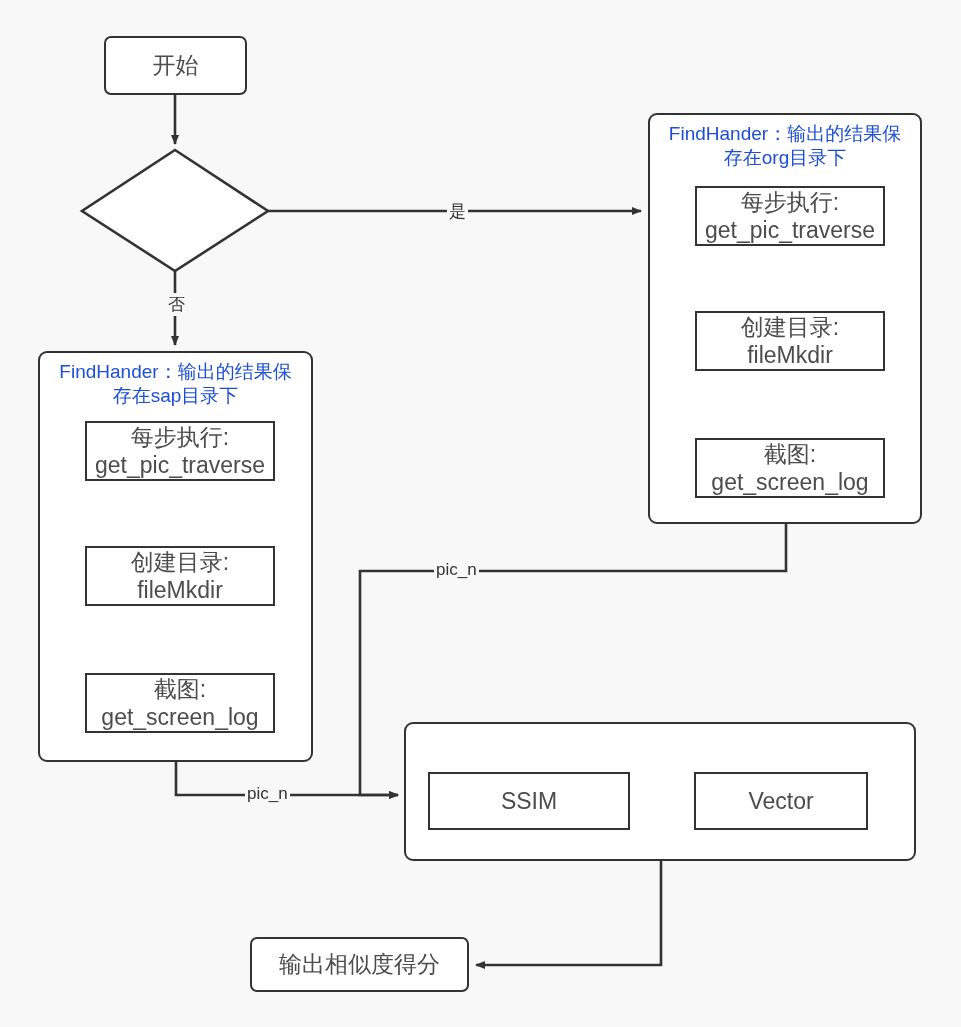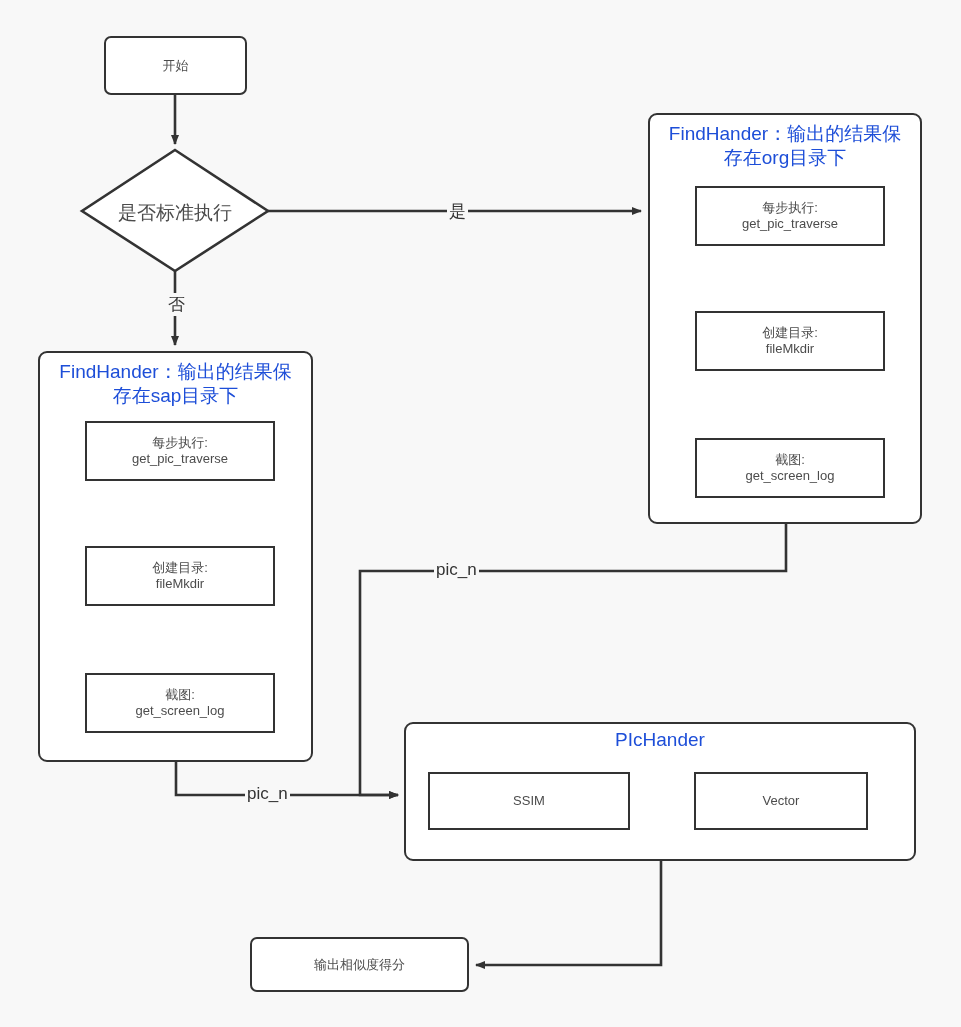--- a/index.html
+++ b/index.html
@@ -25,21 +25,21 @@
   .node {
     position: absolute;
     box-sizing: border-box;
     background: #ffffff;
     border: 2.2px solid #333333;
     display: flex;
     align-items: center;
     justify-content: center;
     text-align: center;
     color: #4c4c4c;
-    font-size: 13px;
+    font-size: 23px;
     line-height: 1.22;
     white-space: pre-line;
     z-index: 3;
   }
   .rounded {
     border-radius: 7px;
   }
   .container-box {
     position: absolute;
     box-sizing: border-box;
@@ -105,21 +105,20 @@
 
     <path d="M661,861 L661,965 L476,965" stroke="#333333" stroke-width="2.6" fill="none" marker-end="url(#arrow)"></path>
 
     <polygon points="175,150 268,211 175,271 82,211" fill="#ffffff" stroke="#333333" stroke-width="2.6"></polygon>
   </svg>
 
   <div class="node rounded" style="left:104px; top:36px; width:143px; height:59px;">
     <span>开始</span>
   </div>
 
-  <div class="diamond-label" style="left:82px; top:200px; width:186px;">是否标准执行</div>
 
   <div class="container-box" style="left:648px; top:113px; width:274px; height:411px;"></div>
   <div class="container-title" style="left:653px; top:122px; width:264px;">FindHander：输出的结果保
 存在org目录下</div>
 
   <div class="node" style="left:695px; top:186px; width:190px; height:60px;">
     <span>每步执行:
 get_pic_traverse</span>
   </div>
   <div class="node" style="left:695px; top:311px; width:190px; height:60px;">
@@ -142,21 +141,20 @@
   <div class="node" style="left:85px; top:546px; width:190px; height:60px;">
     <span>创建目录:
 fileMkdir</span>
   </div>
   <div class="node" style="left:85px; top:673px; width:190px; height:60px;">
     <span>截图:
 get_screen_log</span>
   </div>
 
   <div class="container-box" style="left:404px; top:722px; width:512px; height:139px;"></div>
-  <div class="container-title" style="left:404px; top:728px; width:512px;">PIcHander</div>
 
   <div class="node" style="left:428px; top:772px; width:202px; height:58px;">
     <span>SSIM</span>
   </div>
   <div class="node" style="left:694px; top:772px; width:174px; height:58px;">
     <span>Vector</span>
   </div>
 
   <div class="node rounded" style="left:250px; top:937px; width:219px; height:55px;">
     <span>输出相似度得分</span>

